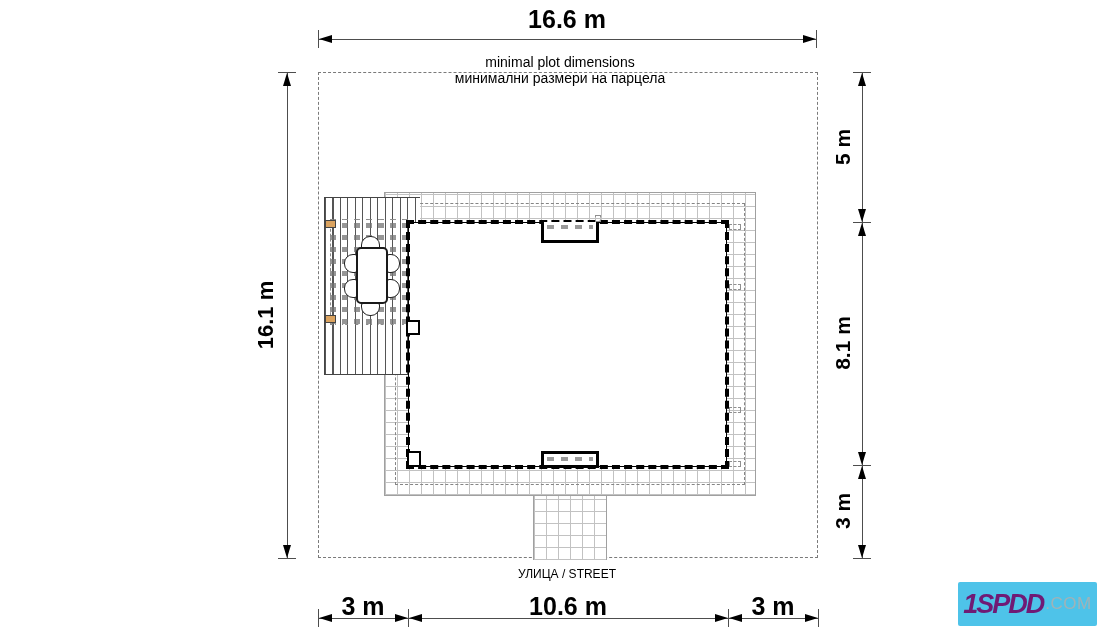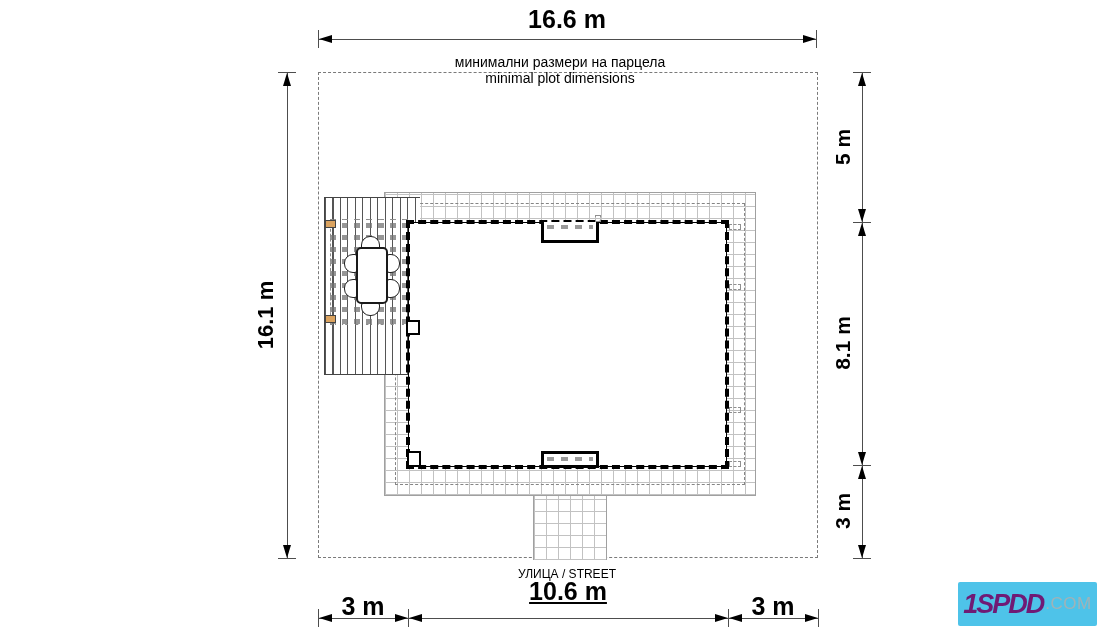--- a/index.html
+++ b/index.html
@@ -66,22 +66,22 @@
   .logo-suffix{color:#9fb3b8;font-size:17px;letter-spacing:.5px;margin-left:2px;}
 </style>
 </head>
 <body>
 
 <div class="canvas">
 
   <div class="abs plot"></div>
 
   <div class="abs title">
+    <div>minimal plot dimensions</div>
     <div>минимални размери на парцела</div>
-    <div>minimal plot dimensions</div>
   </div>
 
   <div class="abs band grid">
     <div class="band-inner"></div>
   </div>
 
   <div class="abs path grid"></div>
 
   <div class="abs deck"></div>
   <div class="abs pergola"></div>
@@ -148,21 +148,21 @@
   <div class="abs tickv" style="left:408px;top:609px;"></div>
   <div class="abs tickv" style="left:728px;top:609px;"></div>
   <div class="abs tickv" style="left:818px;top:609px;"></div>
   <div class="abs arrL" style="left:319px;top:614px;"></div>
   <div class="abs arrR" style="left:395px;top:614px;"></div>
   <div class="abs arrL" style="left:409px;top:614px;"></div>
   <div class="abs arrR" style="left:715px;top:614px;"></div>
   <div class="abs arrL" style="left:729px;top:614px;"></div>
   <div class="abs arrR" style="left:805px;top:614px;"></div>
   <div class="abs dlabel" style="left:318px;top:592px;width:90px;">3 m</div>
-  <div class="abs dlabel" style="left:408px;top:577px;width:320px;text-decoration:underline;">10.6 m</div>
+  <div class="abs dlabel" style="left:408px;top:592px;width:320px;">10.6 m</div>
   <div class="abs dlabel" style="left:728px;top:592px;width:90px;">3 m</div>
 
   <div class="abs street">УЛИЦА / STREET</div>
 
   <div class="abs logo">
     <span class="logo-main">1SPDD</span>
     <span class="logo-suffix">.COM</span>
   </div>
 
 </div>

